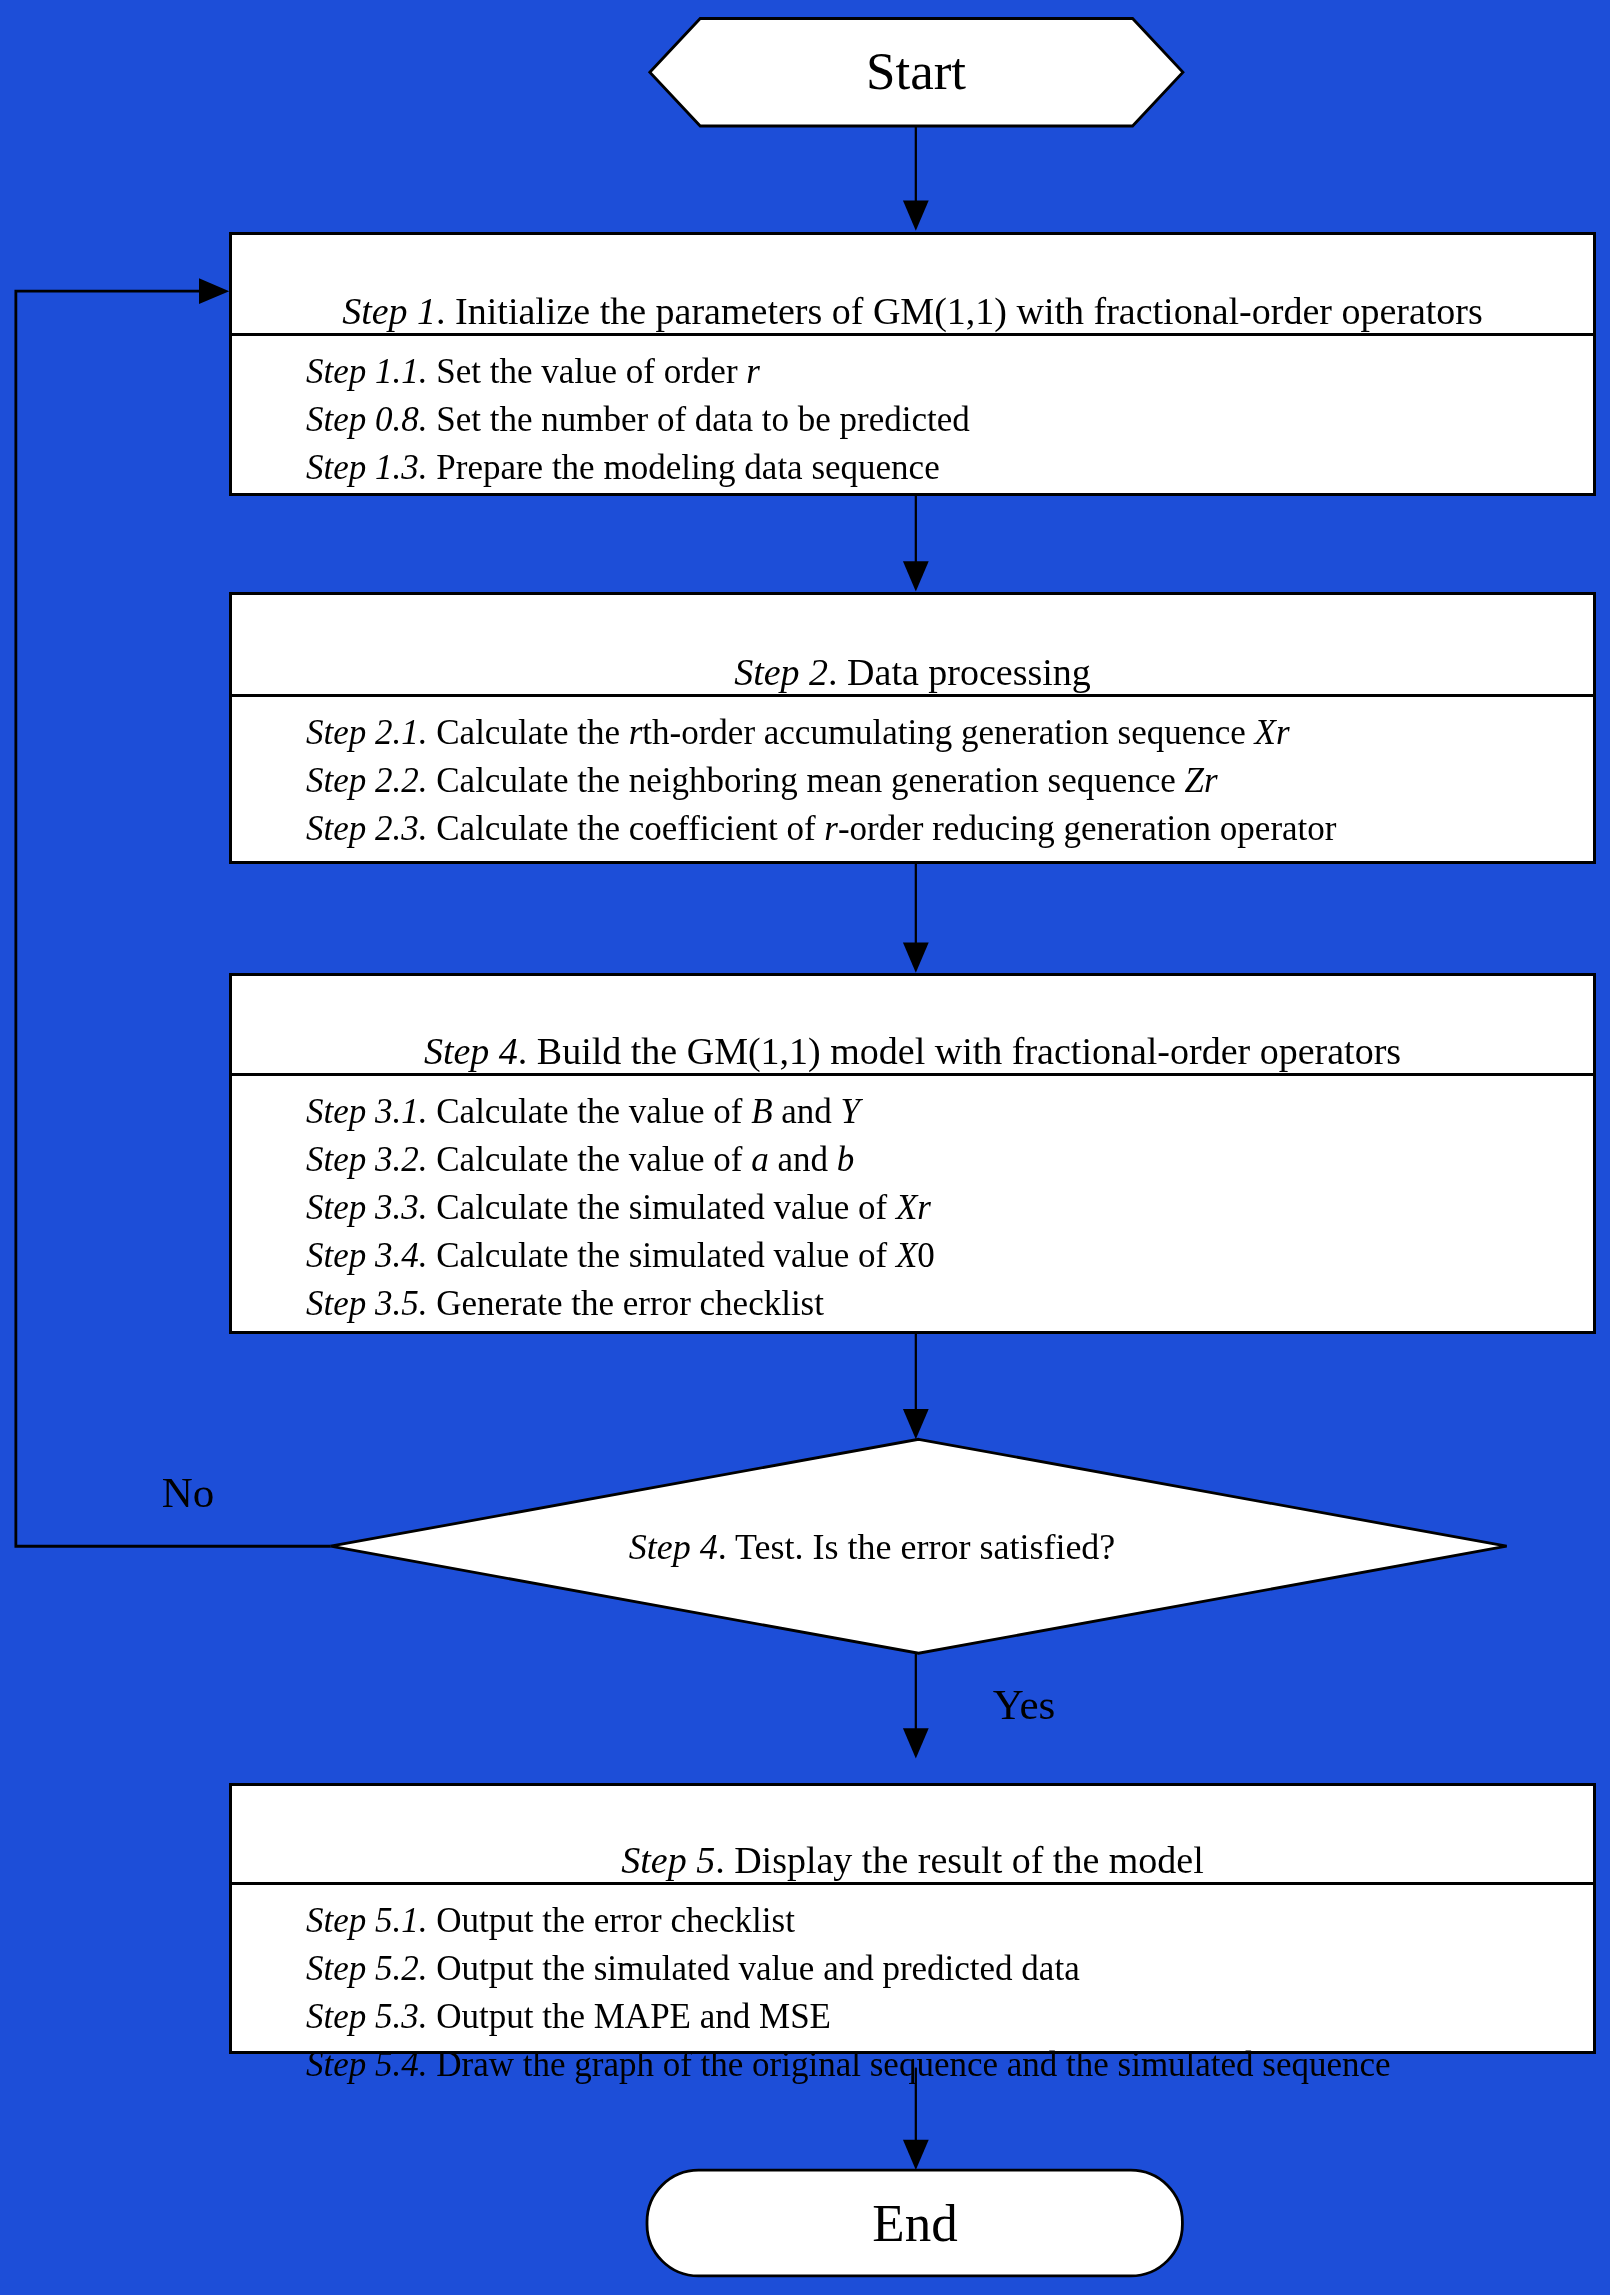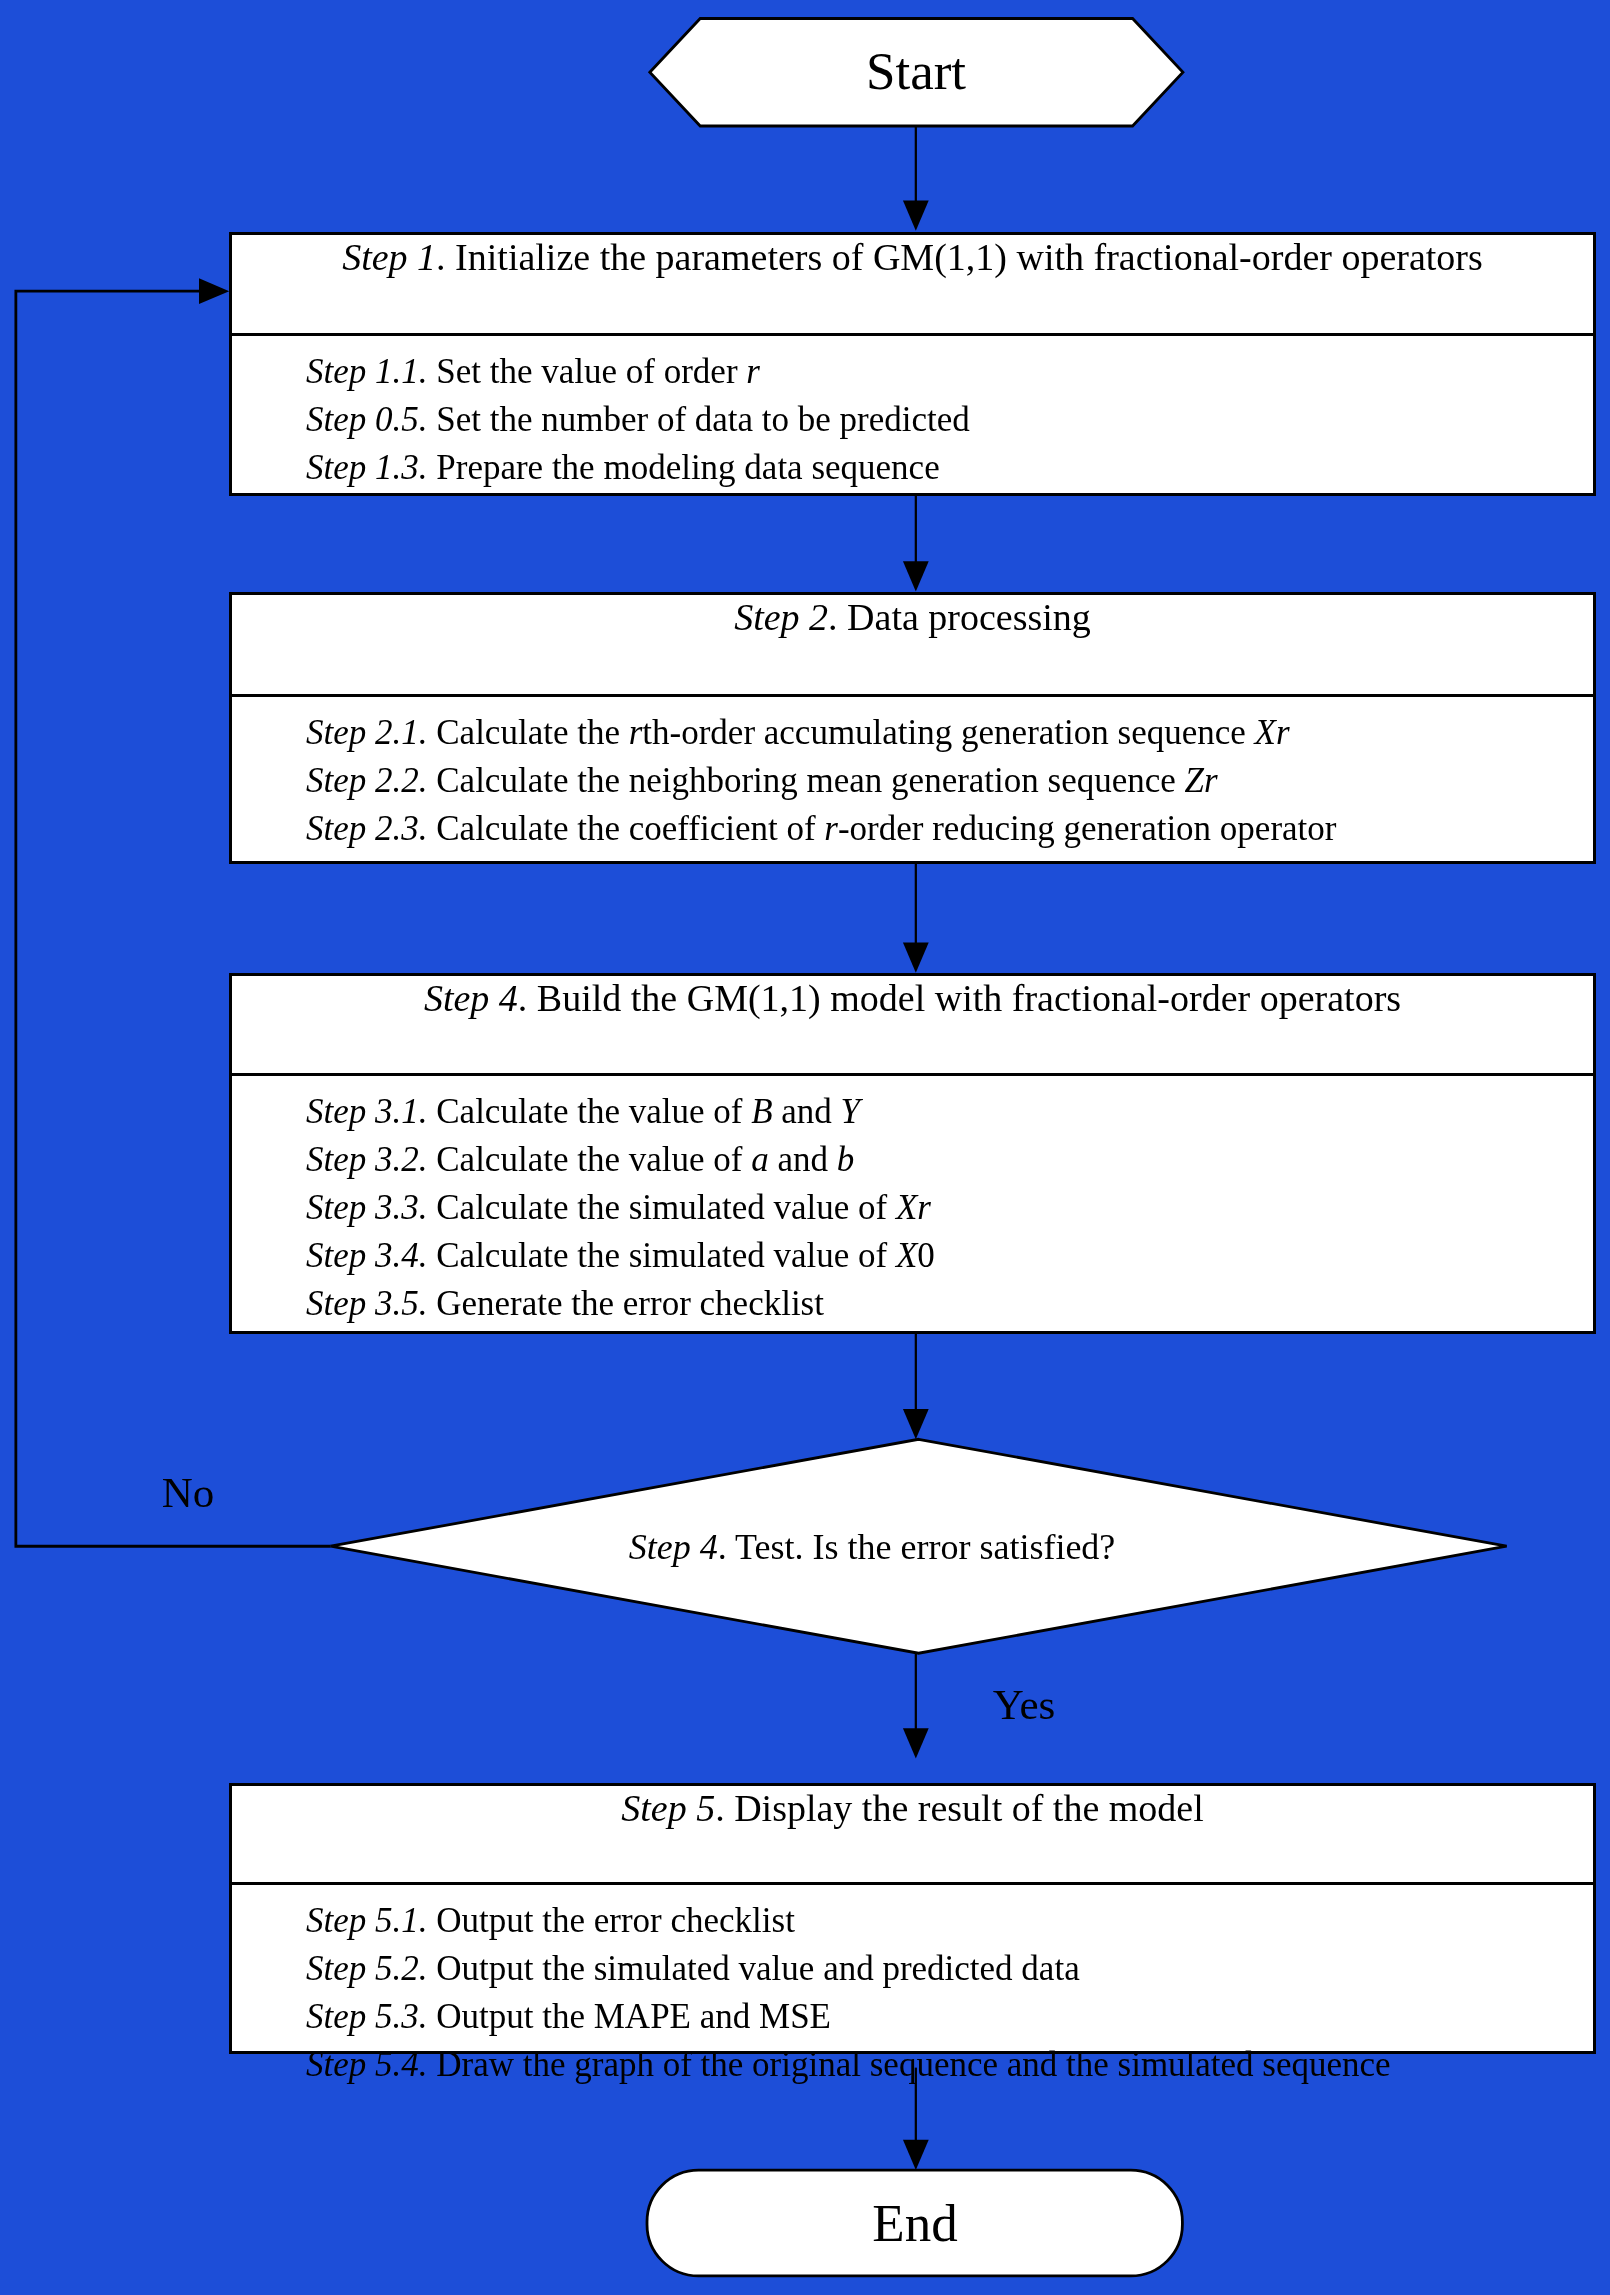--- a/index.html
+++ b/index.html
@@ -25,21 +25,21 @@
   .stepbox{
     position:absolute;
     left:229px;width:1367px;
     box-sizing:border-box;
     border:3.9px solid #000;
     background:#ffffff;
   }
   .box-header{
     box-sizing:border-box;
     border-bottom:3.9px solid #000;
-    display:flex;align-items:flex-start;justify-content:center;
+    display:flex;align-items:flex-end;justify-content:center;
     font-size:38px;
     white-space:nowrap;
   }
   .box-body{
     box-sizing:border-box;
     padding:12.3px 11.2px 0 74px;
   }
   .substep{
     font-size:35px;
     line-height:48px;
@@ -83,21 +83,21 @@
 
   <div class="node-label terminal-label" style="left:916px;top:71px;">Start</div>
 
   <div class="stepbox" style="top:232px;height:264px;">
     <div class="box-header" style="height:101px;">
         <span class="it">Step 1</span>
         <span>. Initialize the parameters of GM(1,1) with fractional-order operators</span>
       </div>
     <div class="box-body">
       <div class="substep"><span class="it">Step 1.1.</span><span> Set the value of order </span><span class="it">r</span></div>
-      <div class="substep"><span class="it">Step 0.5.</span><span> Set the number of data to be predicted</span></div>
+      <div class="substep"><span class="it">Step 0.8.</span><span> Set the number of data to be predicted</span></div>
       <div class="substep"><span class="it">Step 1.3.</span><span> Prepare the modeling data sequence</span></div>
     </div>
   </div>
 
   <div class="stepbox" style="top:592px;height:272px;">
     <div class="box-header" style="height:102px;">
         <span class="it">Step 2</span>
         <span>. Data processing</span>
       </div>
     <div class="box-body">

